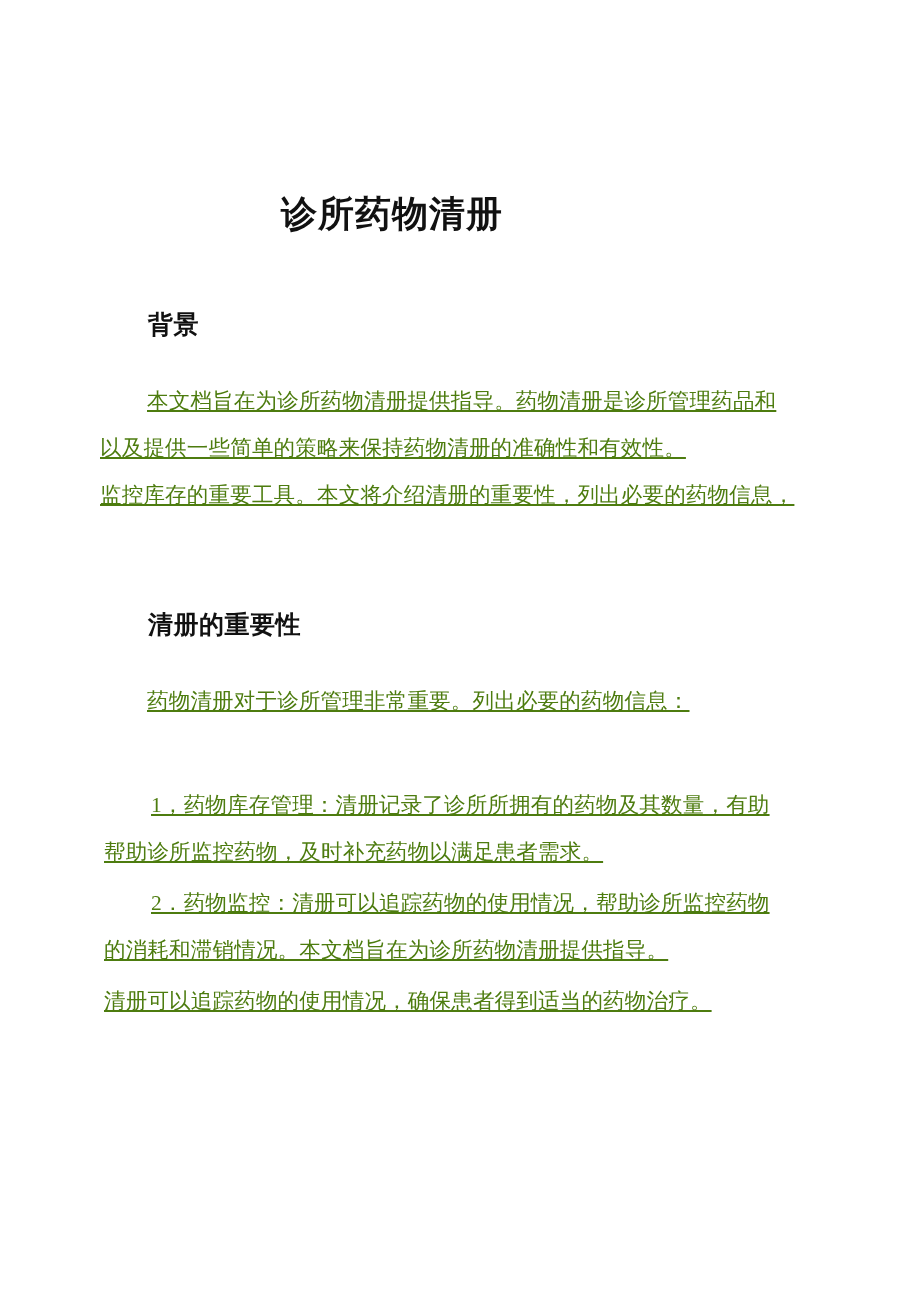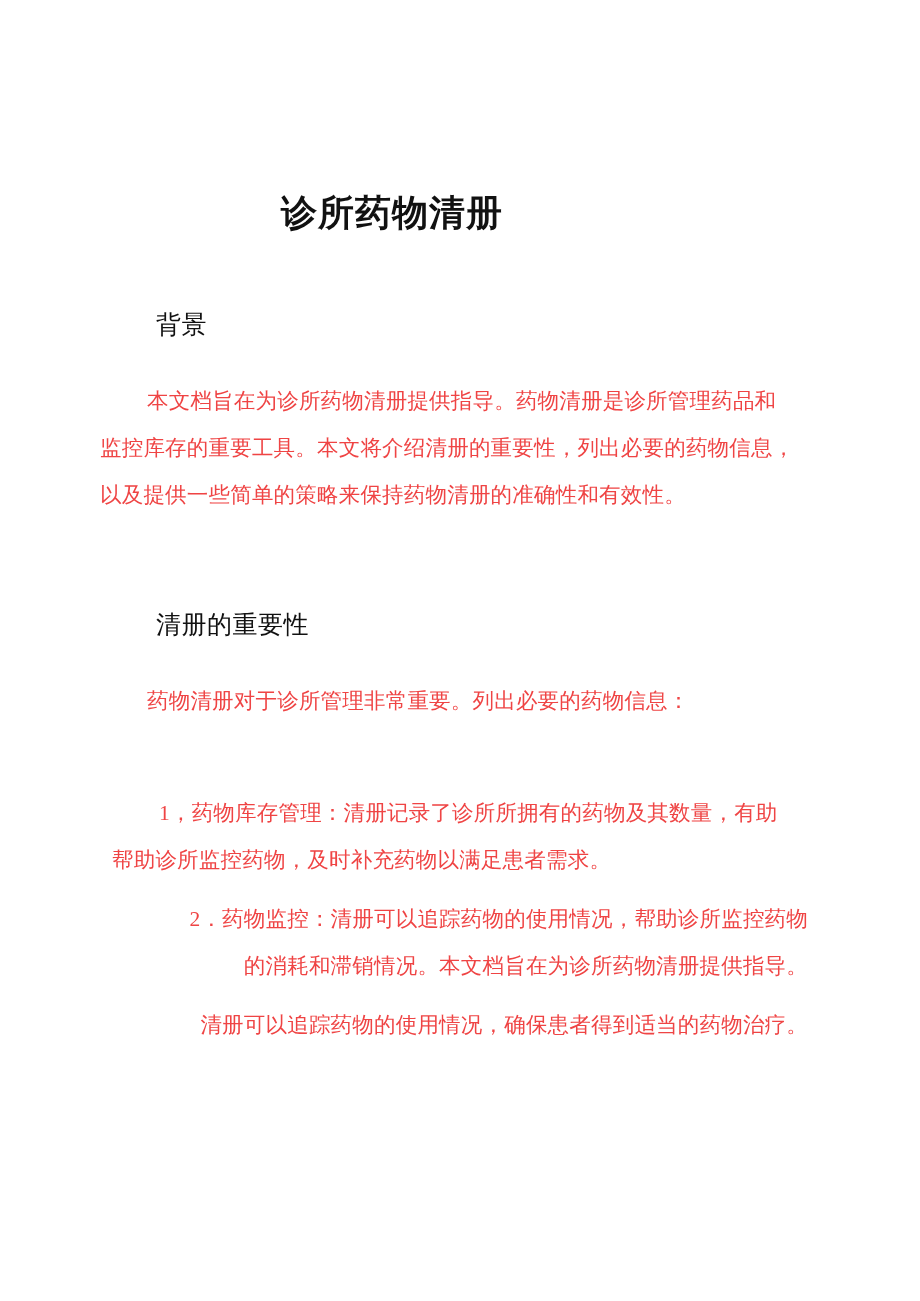--- a/index.html
+++ b/index.html
@@ -24,83 +24,84 @@
     padding: 0;
   }
 
   
   .doc-title {
     position: absolute;
     top: 168px;
     left: 0;
     width: 784px;
     text-align: center;
-    font-family: Liberation Serif, serif;
+    font-family: Liberation Sans, sans-serif;
     font-size: 36px;
     font-weight: 700;
     letter-spacing: 1px;
     color: #111111;
     line-height: 1.2;
   }
 
   
   .section-heading {
     position: absolute;
-    left: 156px;
+    left: 148px;
     font-family: "DejaVu Sans", "Liberation Sans", sans-serif;
     font-size: 25px;
-    font-weight: 400;
+    font-weight: 700;
     letter-spacing: 0.5px;
     color: #111111;
     line-height: 1.3;
   }
   .heading-bg { top: 288px; }
   .heading-importance { top: 588px; }
 
   
   .body-block {
     position: absolute;
     left: 100px;
     width: 720px;
     font-size: 21.5px;
     line-height: 47px;
-    color: #ef4444;
+    color: #4d7c0f;
     letter-spacing: 0.2px;
+    text-decoration: underline;
   }
   .body-line {
     display: block;
     white-space: pre;
   }
   .indent {
     padding-left: 47px;
   }
 
   .para-background  { top: 378px; }
   .para-importance  { top: 678px; }
   .list-items       { top: 778px; }
 
   .list-item {
     display: block;
-    margin: 12px;
+    margin: 4px;
   }
-  .list-item + .list-item { margin-top: 0; text-align: right; }
+  .list-item + .list-item { margin-top: 0; }
 </style>
 </head>
 <body>
 
 <div class="page">
 
   <h1 class="doc-title">诊所药物清册</h1>
 
   <h2 class="section-heading heading-bg">背景</h2>
 
   <div class="body-block para-background">
     <span class="body-line indent">本文档旨在为诊所药物清册提供指导。药物清册是诊所管理药品和</span>
+    <span class="body-line">以及提供一些简单的策略来保持药物清册的准确性和有效性。</span>
     <span class="body-line">监控库存的重要工具。本文将介绍清册的重要性，列出必要的药物信息，</span>
-    <span class="body-line">以及提供一些简单的策略来保持药物清册的准确性和有效性。</span>
   </div>
 
   <h2 class="section-heading heading-importance">清册的重要性</h2>
 
   <div class="body-block para-importance">
     <span class="body-line indent">药物清册对于诊所管理非常重要。列出必要的药物信息：</span>
   </div>
 
   <div class="body-block list-items">
 

